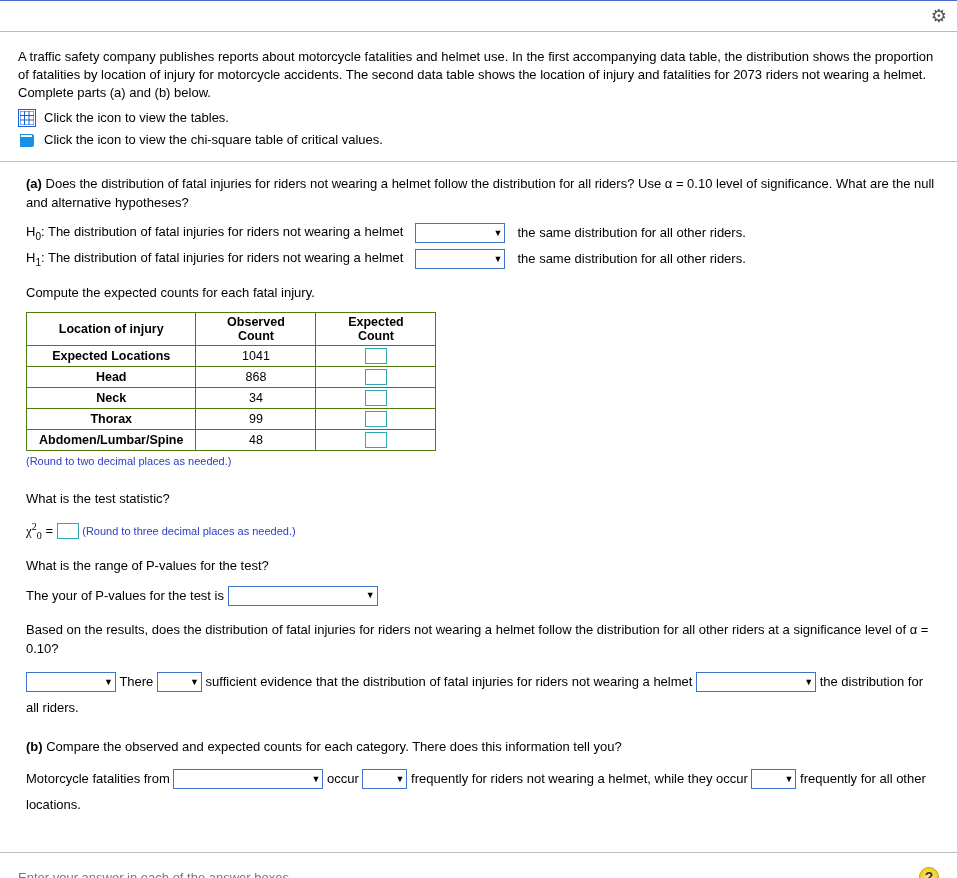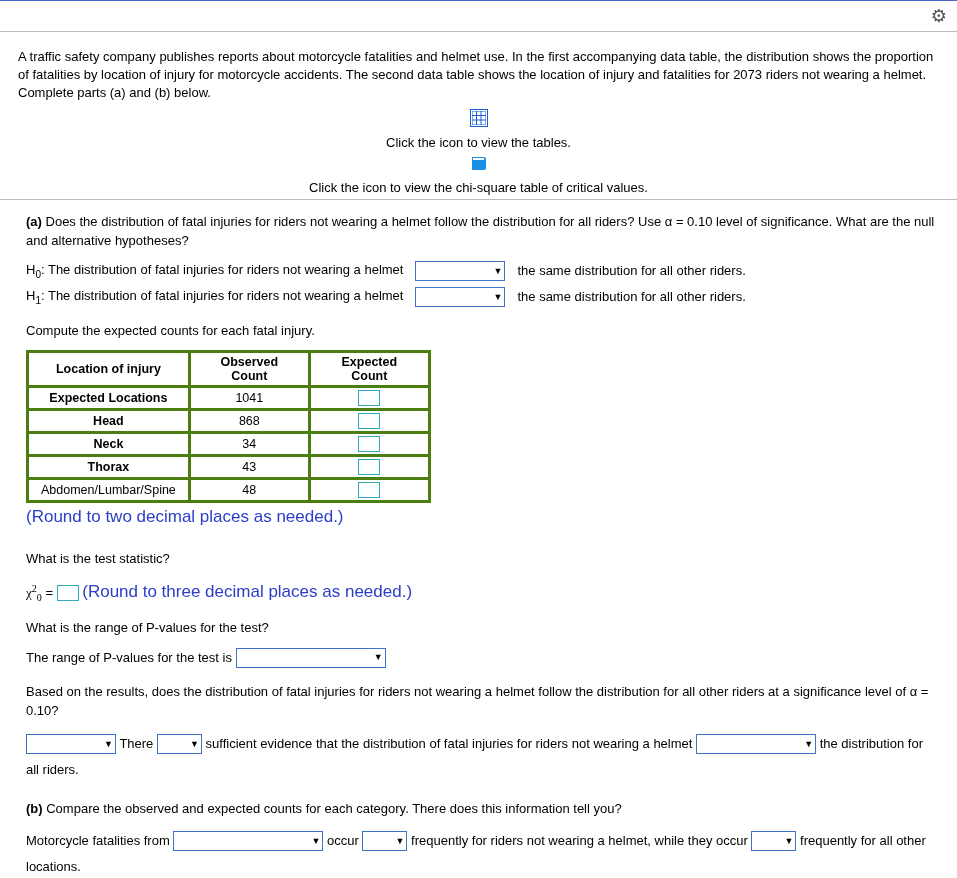--- a/index.html
+++ b/index.html
@@ -21,25 +21,25 @@
     align-items: center;
     padding: 4px 10px;
     border-bottom: 1px solid #bbb;
   }
   .gear-icon {
     color: #555;
     font-size: 18px;
     cursor: pointer;
   }
   .question-body {
-    padding: 16px 18px 0 18px;
+    padding: 16px 18px 8px 18px;
     border-bottom: 1px solid #bbb;
   }
   .intro { line-height: 1.4; margin-bottom: 6px; }
-  .icon-line { display: flex; align-items: center; gap: 8px; margin: 4px 0; flex-direction: column; }
+  .icon-line { display: flex; align-items: center; gap: 8px; margin: 4px 0; }
   .table-icon {
     width: 18px; height: 18px;
     display: inline-flex; align-items:center; justify-content:center;
     border:1px solid #1a5fd6; background:#fff;
   }
   .table-icon svg { width:14px; height:14px; }
   .book-icon {
     width: 18px; height: 18px;
     display: inline-flex; align-items:center; justify-content:center;
   }
@@ -64,28 +64,28 @@
     border:1px solid #2faab2;
     background:#fff;
     height:16px; width:22px;
     display:inline-block; vertical-align:middle;
   }
   table.counts {
     border-collapse: collapse;
     margin: 4px 0;
   }
   table.counts th, table.counts td {
-    border: 3px solid #4d7c0f;
+    border: 1px solid #4d7c0f;
     padding: 2px 12px;
     text-align: center;
     font-size: 12.5px;
     height:18px;
   }
   table.counts th { font-weight: bold; background:#fff; }
-  .note-blue { color: #2a3ec7; font-size:17px; }
+  .note-blue { color: #2a3ec7; font-size:11px; }
   .chisq-label { font-family: 'Times New Roman', serif; }
   .footer-prompt {
     border-top:1px solid #bbb;
     padding:14px 18px;
     color:#777;
     display:flex; justify-content:space-between; align-items:center;
   }
   .help-icon {
     width:20px; height:20px; border-radius:50%;
     background: radial-gradient(#ffe87a,#f0c100);
@@ -163,41 +163,41 @@
         <td>868</td>
         <td><span class="txtbox"></span></td>
       </tr>
       <tr>
         <td style="font-weight:bold;">Neck</td>
         <td>34</td>
         <td><span class="txtbox"></span></td>
       </tr>
       <tr>
         <td style="font-weight:bold;">Thorax</td>
-        <td>43</td>
-        <td><span class="txtbox"></span></td>
-      </tr>
-      <tr>
-        <td style="font-weight:normal;">Abdomen/Lumbar/Spine</td>
+        <td>99</td>
+        <td><span class="txtbox"></span></td>
+      </tr>
+      <tr>
+        <td style="font-weight:bold;">Abdomen/Lumbar/Spine</td>
         <td>48</td>
         <td><span class="txtbox"></span></td>
       </tr>
     </tbody>
       </table>
     <div class="note-blue">(Round to two decimal places as needed.)</div>
 
     <p class="para" style="margin-top:22px;">What is the test statistic?</p>
     <div class="para">
       <span class="chisq-label"><span>χ</span><span style="font-size:10px; vertical-align:super;">2</span><span class="sub">0</span></span><span> = </span><span class="txtbox"></span>
       <span class="note-blue">(Round to three decimal places as needed.)</span>
     </div>
 
     <p class="para" style="margin-top:14px;">What is the range of P-values for the test?</p>
     <div class="para">
-      <span>The range of P-values for the test is</span>
+      <span>The your of P-values for the test is</span>
       <span class="dd-wrap"><select class="w150"><option></option></select></span>
     </div>
 
     <p class="para" style="margin-top:14px;">Based on the results, does the distribution of fatal injuries for riders not wearing a helmet follow the distribution for all other riders at a significance level of α = 0.10?</p>
     <div class="para" style="line-height:2;">
       <span class="dd-wrap"><select class="w90"><option></option></select></span>
       <span>There</span>
       <span class="dd-wrap"><select class="w45"><option></option></select></span>
       <span>sufficient evidence that the distribution of fatal injuries for riders not wearing a helmet</span>
       <span class="dd-wrap"><select class="w120"><option></option></select></span>

